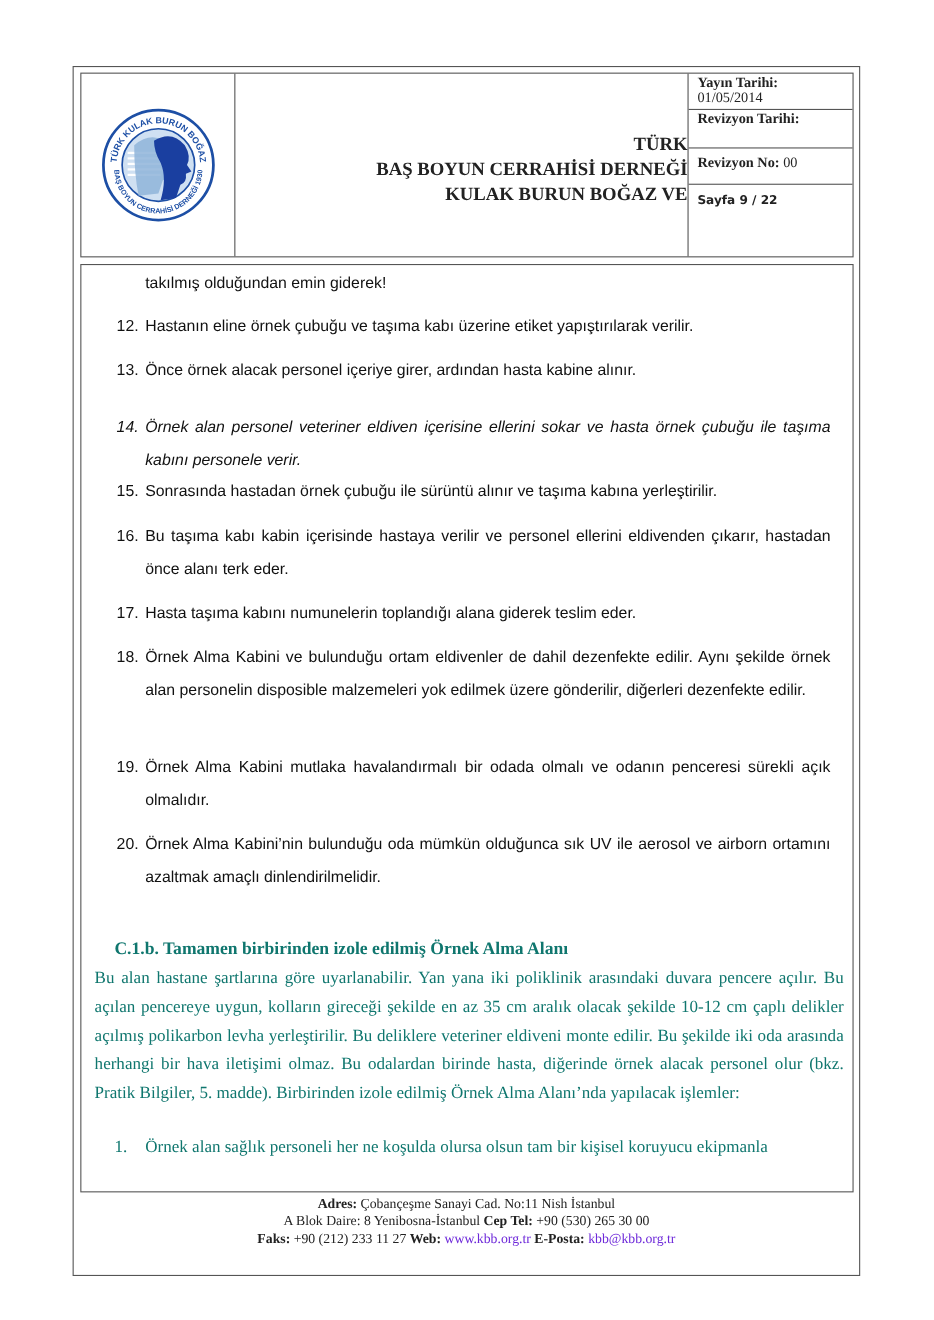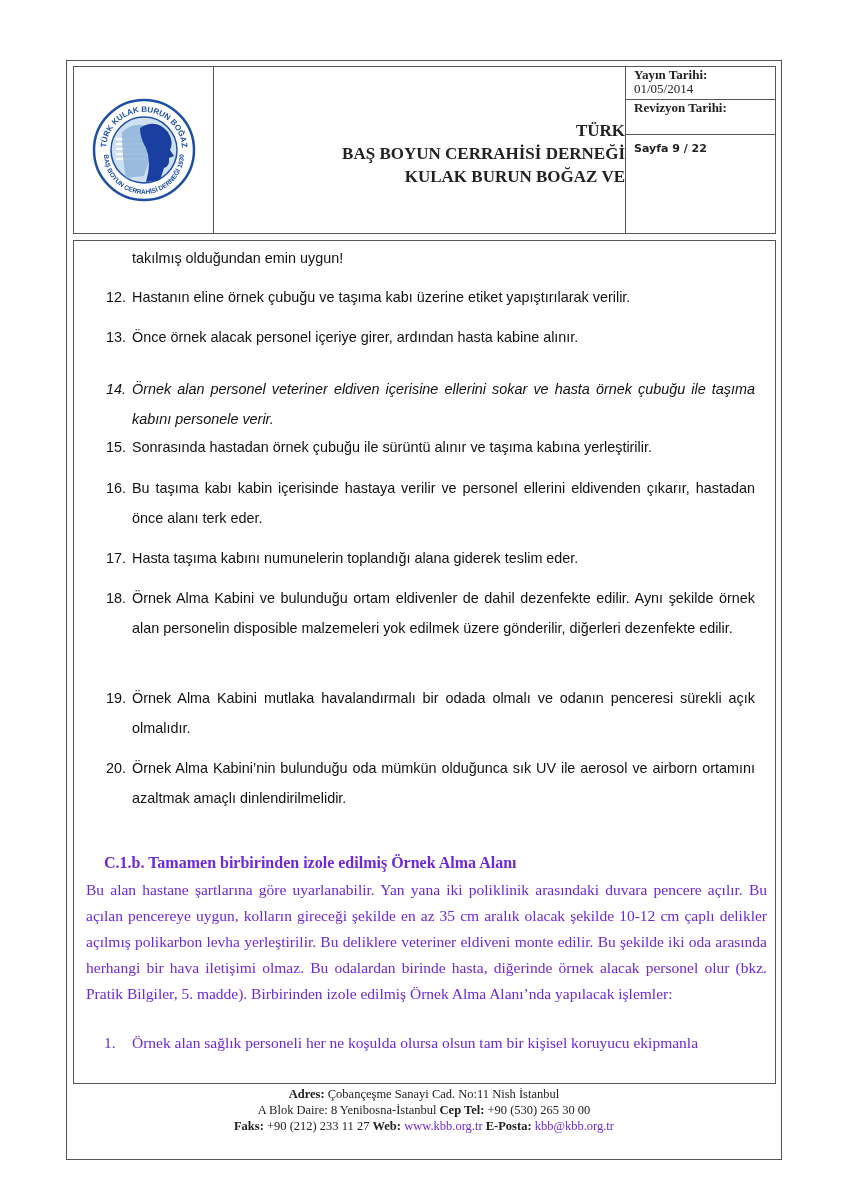--- a/index.html
+++ b/index.html
@@ -13,21 +13,21 @@
   .meta-row:last-child { border-bottom:none; }
   .meta-row .lbl { font-weight:bold; }
   .r1 { height:34px; } .r2 { height:33px; } .r3 { height:35px; } .r4 { height:33px; padding-top:6px; } .r5 { flex:1; padding-top:6px; }
   .sayfa { font-family:"DejaVu Sans", sans-serif; font-weight:bold; font-size:11px; }
   .body-frame { position:absolute; left:73px; top:240px; width:703px; height:844px; border:1px solid #555; box-sizing:border-box; }
   .calibri { font-family:"Liberation Sans", sans-serif; font-size:14.4px; color:#111; }
   .li { position:absolute; left:58px; right:20px; line-height:30px; text-align:justify; }
   .li .num { position:absolute; left:-26px; }
   .li .txt { display:block; text-align:justify; text-align-last:left; }
   .cont { position:absolute; left:58px; top:2px; line-height:30px; }
-  .serif { font-family:"Liberation Serif", serif; font-size:15.5px; color:#6d28d9; }
+  .serif { font-family:"Liberation Serif", serif; font-size:15.5px; color:#0f766e; }
   .sec-head { position:absolute; left:30px; top:613px; font-weight:bold; font-size:16px; }
   .para { position:absolute; left:12px; right:8px; top:636px; line-height:26px; text-align:justify; }
   .li1 { position:absolute; left:58px; right:8px; top:788px; line-height:28px; }
   .li1 .num { position:absolute; left:-28px; }
   .footer { position:absolute; left:66px; top:1086px; width:716px; text-align:center; font-family:"Liberation Serif", serif; font-size:12.5px; color:#222; line-height:16px; }
   .footer b { font-weight:bold; }
   .link { color:#6d28d9; }
 </style>
 </head>
 <body>
@@ -67,28 +67,31 @@
   </div>
   <div class="meta-cell">
     <div class="meta-row r2">
       <div class="lbl">Yayın Tarihi:</div>
       <div>01/05/2014</div>
     </div>
     <div class="meta-row r3">
       <div class="lbl">Revizyon Tarihi:</div>
       <div></div>
     </div>
+    <div class="meta-row r4">
+      <span class="lbl">Revizyon No:</span><span> 00</span>
+    </div>
     <div class="meta-row r5">
       <span class="sayfa">Sayfa 9 / 22</span>
     </div>
   </div>
 </div>
 
 <div class="body-frame">
-  <div class="cont calibri">takılmış olduğundan emin uygun!</div>
+  <div class="cont calibri">takılmış olduğundan emin giderek!</div>
 
   <div class="li calibri" style="top:41px;">
     <span class="num">12.</span>
     <span class="txt">Hastanın eline örnek çubuğu ve taşıma kabı üzerine etiket yapıştırılarak verilir.</span>
   </div>
   <div class="li calibri" style="top:81px;">
     <span class="num">13.</span>
     <span class="txt">Önce örnek alacak personel içeriye girer, ardından hasta kabine alınır.</span>
   </div>
   <div class="li calibri" style="top:133px;font-style:italic;">

